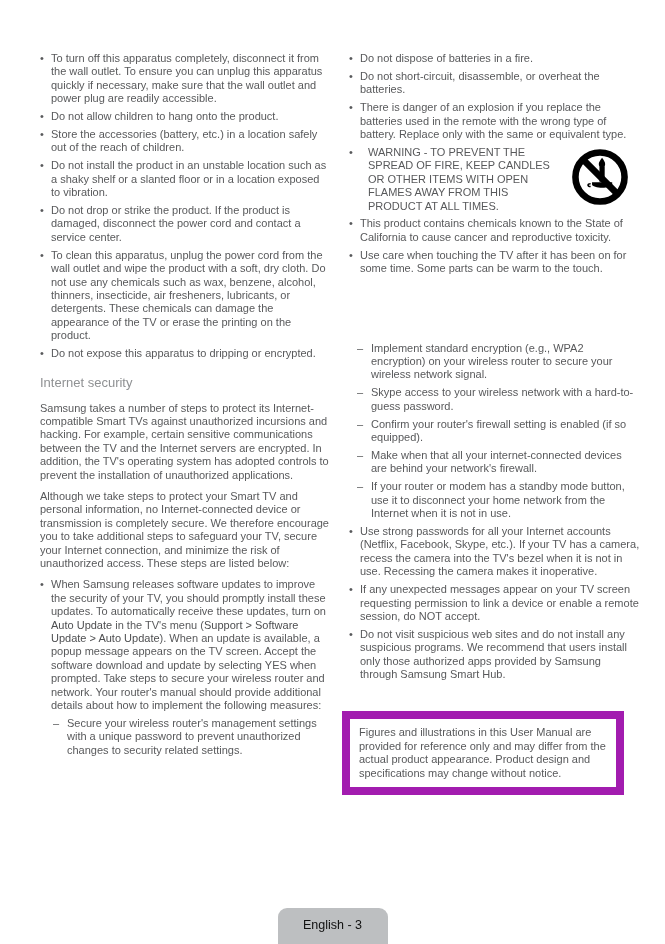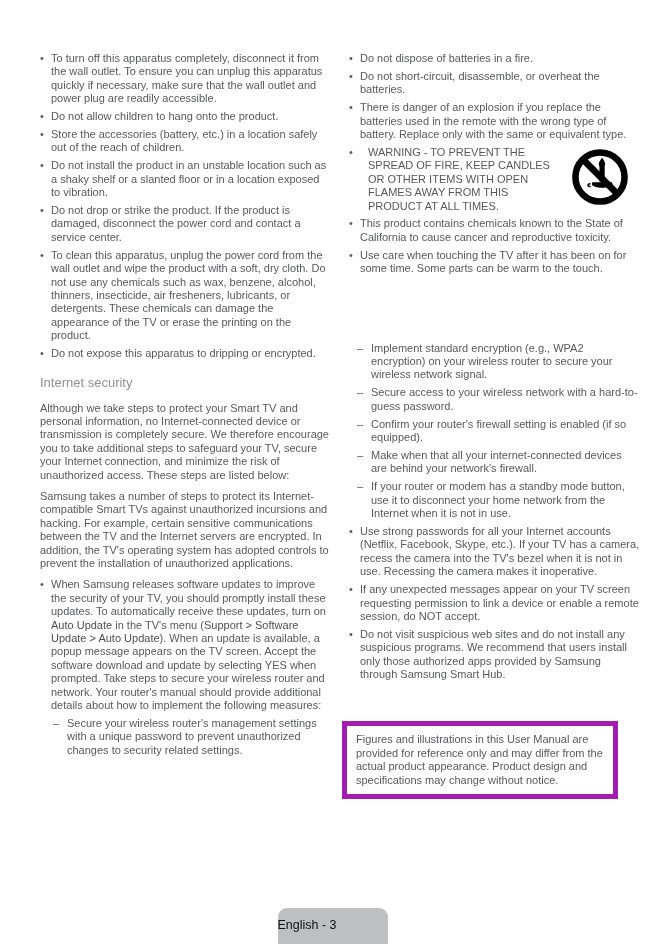--- a/index.html
+++ b/index.html
@@ -24,30 +24,30 @@
     font-size:13px;font-weight:400;color:#8f9193;
     margin:12px 0 9px 0;line-height:20px;
   }
   p.para{margin:0 0 8px 0;}
   .warning-row{display:flex;margin-left:8px;}
   .warning-text{width:196px;flex:none;}
   .warning-icon{width:60px;height:60px;flex:none;margin-left:6px;margin-top:1px;}
   .dash-list{margin-top:66px;}
   .update-list{margin-top:6px;}
   .note-box{
-    border:5px solid #a21caf;
-    margin-top:40px;margin-left:-7px;
+    border:8px solid #a21caf;
+    margin-top:30px;margin-left:-7px;
     padding:7px 9px;width:248px;
   }
   b{font-weight:400;color:#4d4e50;}
   .footer-tab{
     position:absolute;bottom:0;left:50%;transform:translateX(-50%);
     width:110px;height:36px;
     background:#bdbfc1;border-radius:9px 9px 0 0;
-    display:flex;align-items:center;
+    display:flex;align-items:center;justify-content:center;
     color:#111111;font-size:12.5px;
   }
 </style>
 </head>
 <body>
 
 <div class="page">
   <div class="columns">
 
     <div class="col">
@@ -78,22 +78,22 @@
           <span class="text">To clean this apparatus, unplug the power cord from the wall outlet and wipe the product with a soft, dry cloth. Do not use any chemicals such as wax, benzene, alcohol, thinners, insecticide, air fresheners, lubricants, or detergents. These chemicals can damage the appearance of the TV or erase the printing on the product.</span>
         </div>
         <div class="li">
           <span class="marker">•</span>
           <span class="text">Do not expose this apparatus to dripping or encrypted.</span>
         </div>
       </div>
 
       <h2 class="section-heading">Internet security</h2>
 
+      <p class="para">Samsung takes a number of steps to protect its Internet-compatible Smart TVs against unauthorized incursions and hacking. For example, certain sensitive communications between the TV and the Internet servers are encrypted. In addition, the TV's operating system has adopted controls to prevent the installation of unauthorized applications.</p>
       <p class="para">Although we take steps to protect your Smart TV and personal information, no Internet-connected device or transmission is completely secure. We therefore encourage you to take additional steps to safeguard your TV, secure your Internet connection, and minimize the risk of unauthorized access. These steps are listed below:</p>
-      <p class="para">Samsung takes a number of steps to protect its Internet-compatible Smart TVs against unauthorized incursions and hacking. For example, certain sensitive communications between the TV and the Internet servers are encrypted. In addition, the TV's operating system has adopted controls to prevent the installation of unauthorized applications.</p>
 
       <div class="update-list">
         <div class="li">
           <span class="marker">•</span>
           <span class="text">When Samsung releases software updates to improve the security of your TV, you should promptly install these updates. To automatically receive these updates, turn on <b>Auto Update</b> in the TV's menu (<b>Support &gt; Software Update &gt; Auto Update</b>). When an update is available, a popup message appears on the TV screen. Accept the software download and update by selecting YES when prompted. Take steps to secure your wireless router and network. Your router's manual should provide additional details about how to implement the following measures:</span>
         </div>
         <div class="sublist">
           <div class="li">
             <span class="marker dash">–</span>
             <span class="text">Secure your wireless router's management settings with a unique password to prevent unauthorized changes to security related settings.</span>
@@ -147,21 +147,21 @@
         </div>
       </div>
 
       <div class="dash-list dash-indent">
         <div class="li">
           <span class="marker dash">–</span>
           <span class="text">Implement standard encryption (e.g., WPA2 encryption) on your wireless router to secure your wireless network signal.</span>
         </div>
         <div class="li">
           <span class="marker dash">–</span>
-          <span class="text">Secure access to your wireless network with a hard-to-guess password.</span>
+          <span class="text">Skype access to your wireless network with a hard-to-guess password.</span>
         </div>
         <div class="li">
           <span class="marker dash">–</span>
           <span class="text">Confirm your router's firewall setting is enabled (if so equipped).</span>
         </div>
         <div class="li">
           <span class="marker dash">–</span>
           <span class="text">Make when that all your internet-connected devices are behind your network's firewall.</span>
         </div>
         <div class="li">

